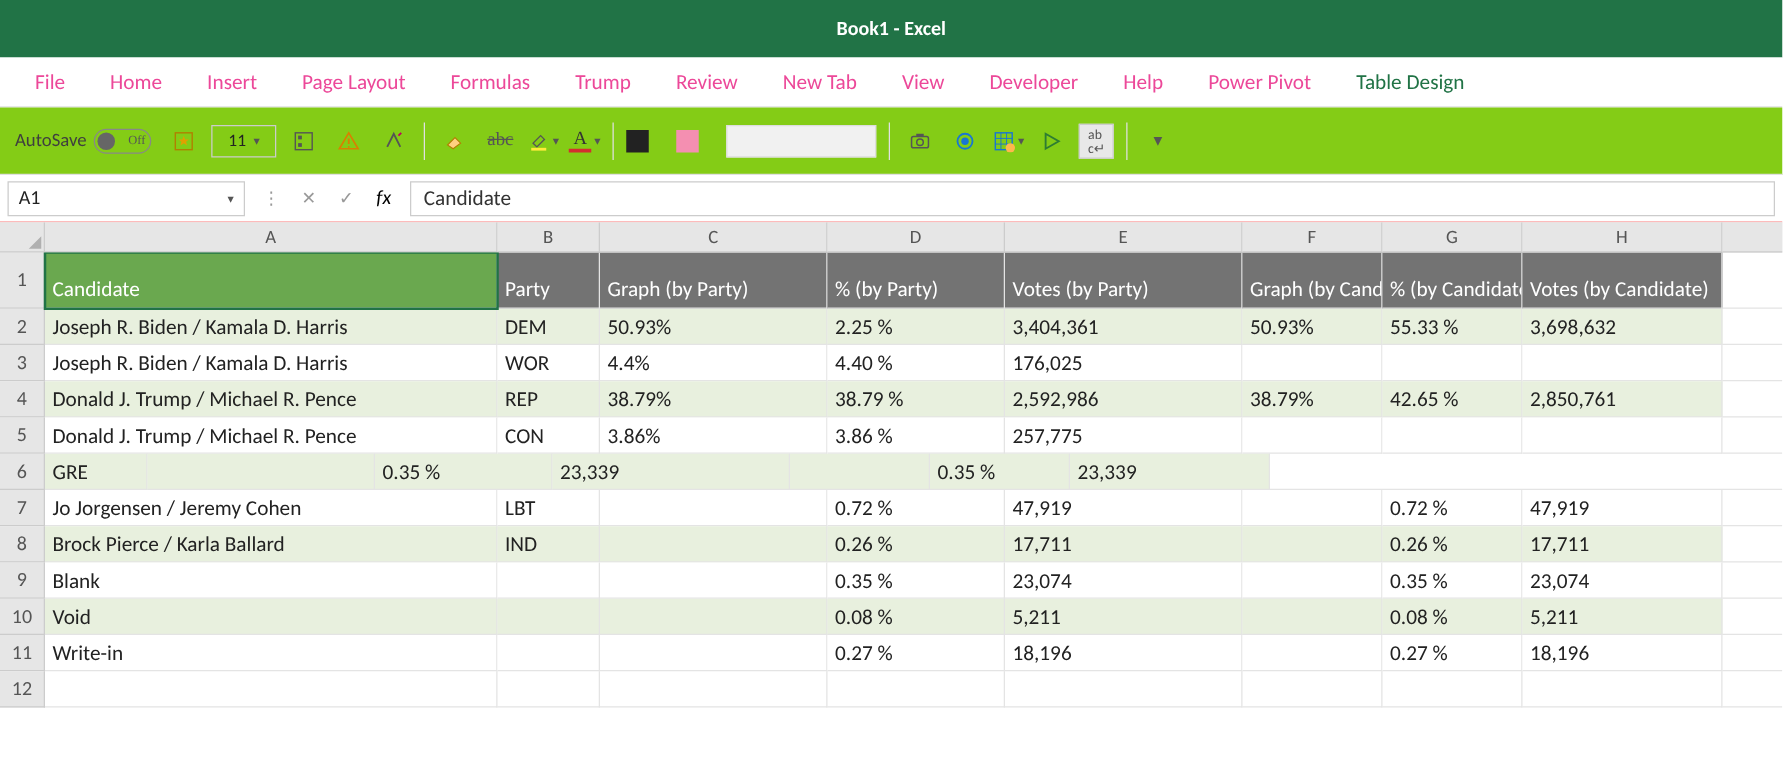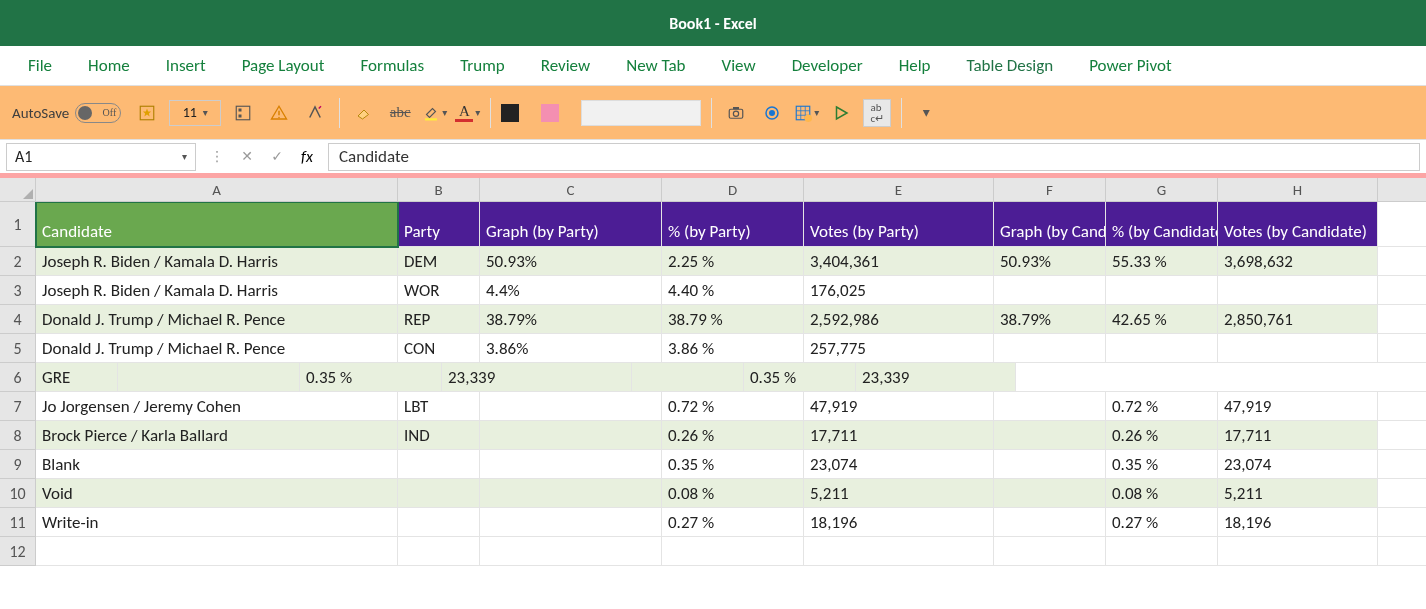--- a/index.html
+++ b/index.html
@@ -38,27 +38,27 @@
     background: #fff;
     display: flex;
     align-items: center;
     gap: 0;
     padding: 0 10px;
     border-bottom: 1px solid #e0e0e0;
   }
   .ribbon-tab {
     padding: 8px 18px;
     font-size: 17px;
-    color: #15803d;
+    color: #ec4899;
     cursor: pointer;
   }
   .ribbon-tab.contextual { color: var(--excel-green); }
   .toolbar {
     height: 54px;
-    background: #fdba74;
+    background: #84cc16;
     display: flex;
     align-items: center;
     padding: 0 12px;
     gap: 8px;
     border-bottom: 1px solid #e0e0e0;
   }
   .autosave {
     display: flex;
     align-items: center;
     gap: 6px;
@@ -110,21 +110,21 @@
   .blank-box {
     width: 120px; height: 26px;
     background: #f1f1f1;
     border: 1px solid #ddd;
   }
   .formulabar {
     height: 38px;
     display: flex;
     align-items: center;
     padding: 4px 6px;
-    border-bottom: 5px solid #fca5a5;
+    border-bottom: 1px solid #fca5a5;
     gap: 6px;
   }
   .namebox {
     width: 190px; height: 28px;
     border: 1px solid #ccc;
     display: flex; align-items: center;
     padding: 0 8px;
     font-size: 16px;
     justify-content: space-between;
   }
@@ -213,21 +213,21 @@
   .cA { width: 362px; }
   .cB { width: 82px; }
   .cC { width: 182px; }
   .cD { width: 142px; }
   .cE { width: 190px; }
   .cF { width: 112px; }
   .cG { width: 112px; }
   .cH { width: 160px; }
   
   .tbl-header {
-    background: #4c1d95;
+    background: #737373;
     color: #fff;
     font-size: 17px;
     align-items: flex-end;
     padding-bottom: 4px;
   }
   .tbl-header-row { height: 45px; }
   .sel-cell {
     outline: 2px solid var(--selection-border);
     outline-offset: -1px;
     background: #6aa84f !important;
@@ -251,22 +251,22 @@
     <div class="ribbon-tab">Home</div>
     <div class="ribbon-tab">Insert</div>
     <div class="ribbon-tab">Page Layout</div>
     <div class="ribbon-tab">Formulas</div>
     <div class="ribbon-tab">Trump</div>
     <div class="ribbon-tab">Review</div>
     <div class="ribbon-tab">New Tab</div>
     <div class="ribbon-tab">View</div>
     <div class="ribbon-tab">Developer</div>
     <div class="ribbon-tab">Help</div>
+    <div class="ribbon-tab">Power Pivot</div>
     <div class="ribbon-tab contextual">Table Design</div>
-    <div class="ribbon-tab">Power Pivot</div>
   </div>
 
 <div class="toolbar">
   <div class="autosave">
     <span>AutoSave</span>
     <span class="toggle">
         <span>Off</span>
       </span>
   </div>
   <div class="tb-btn">

